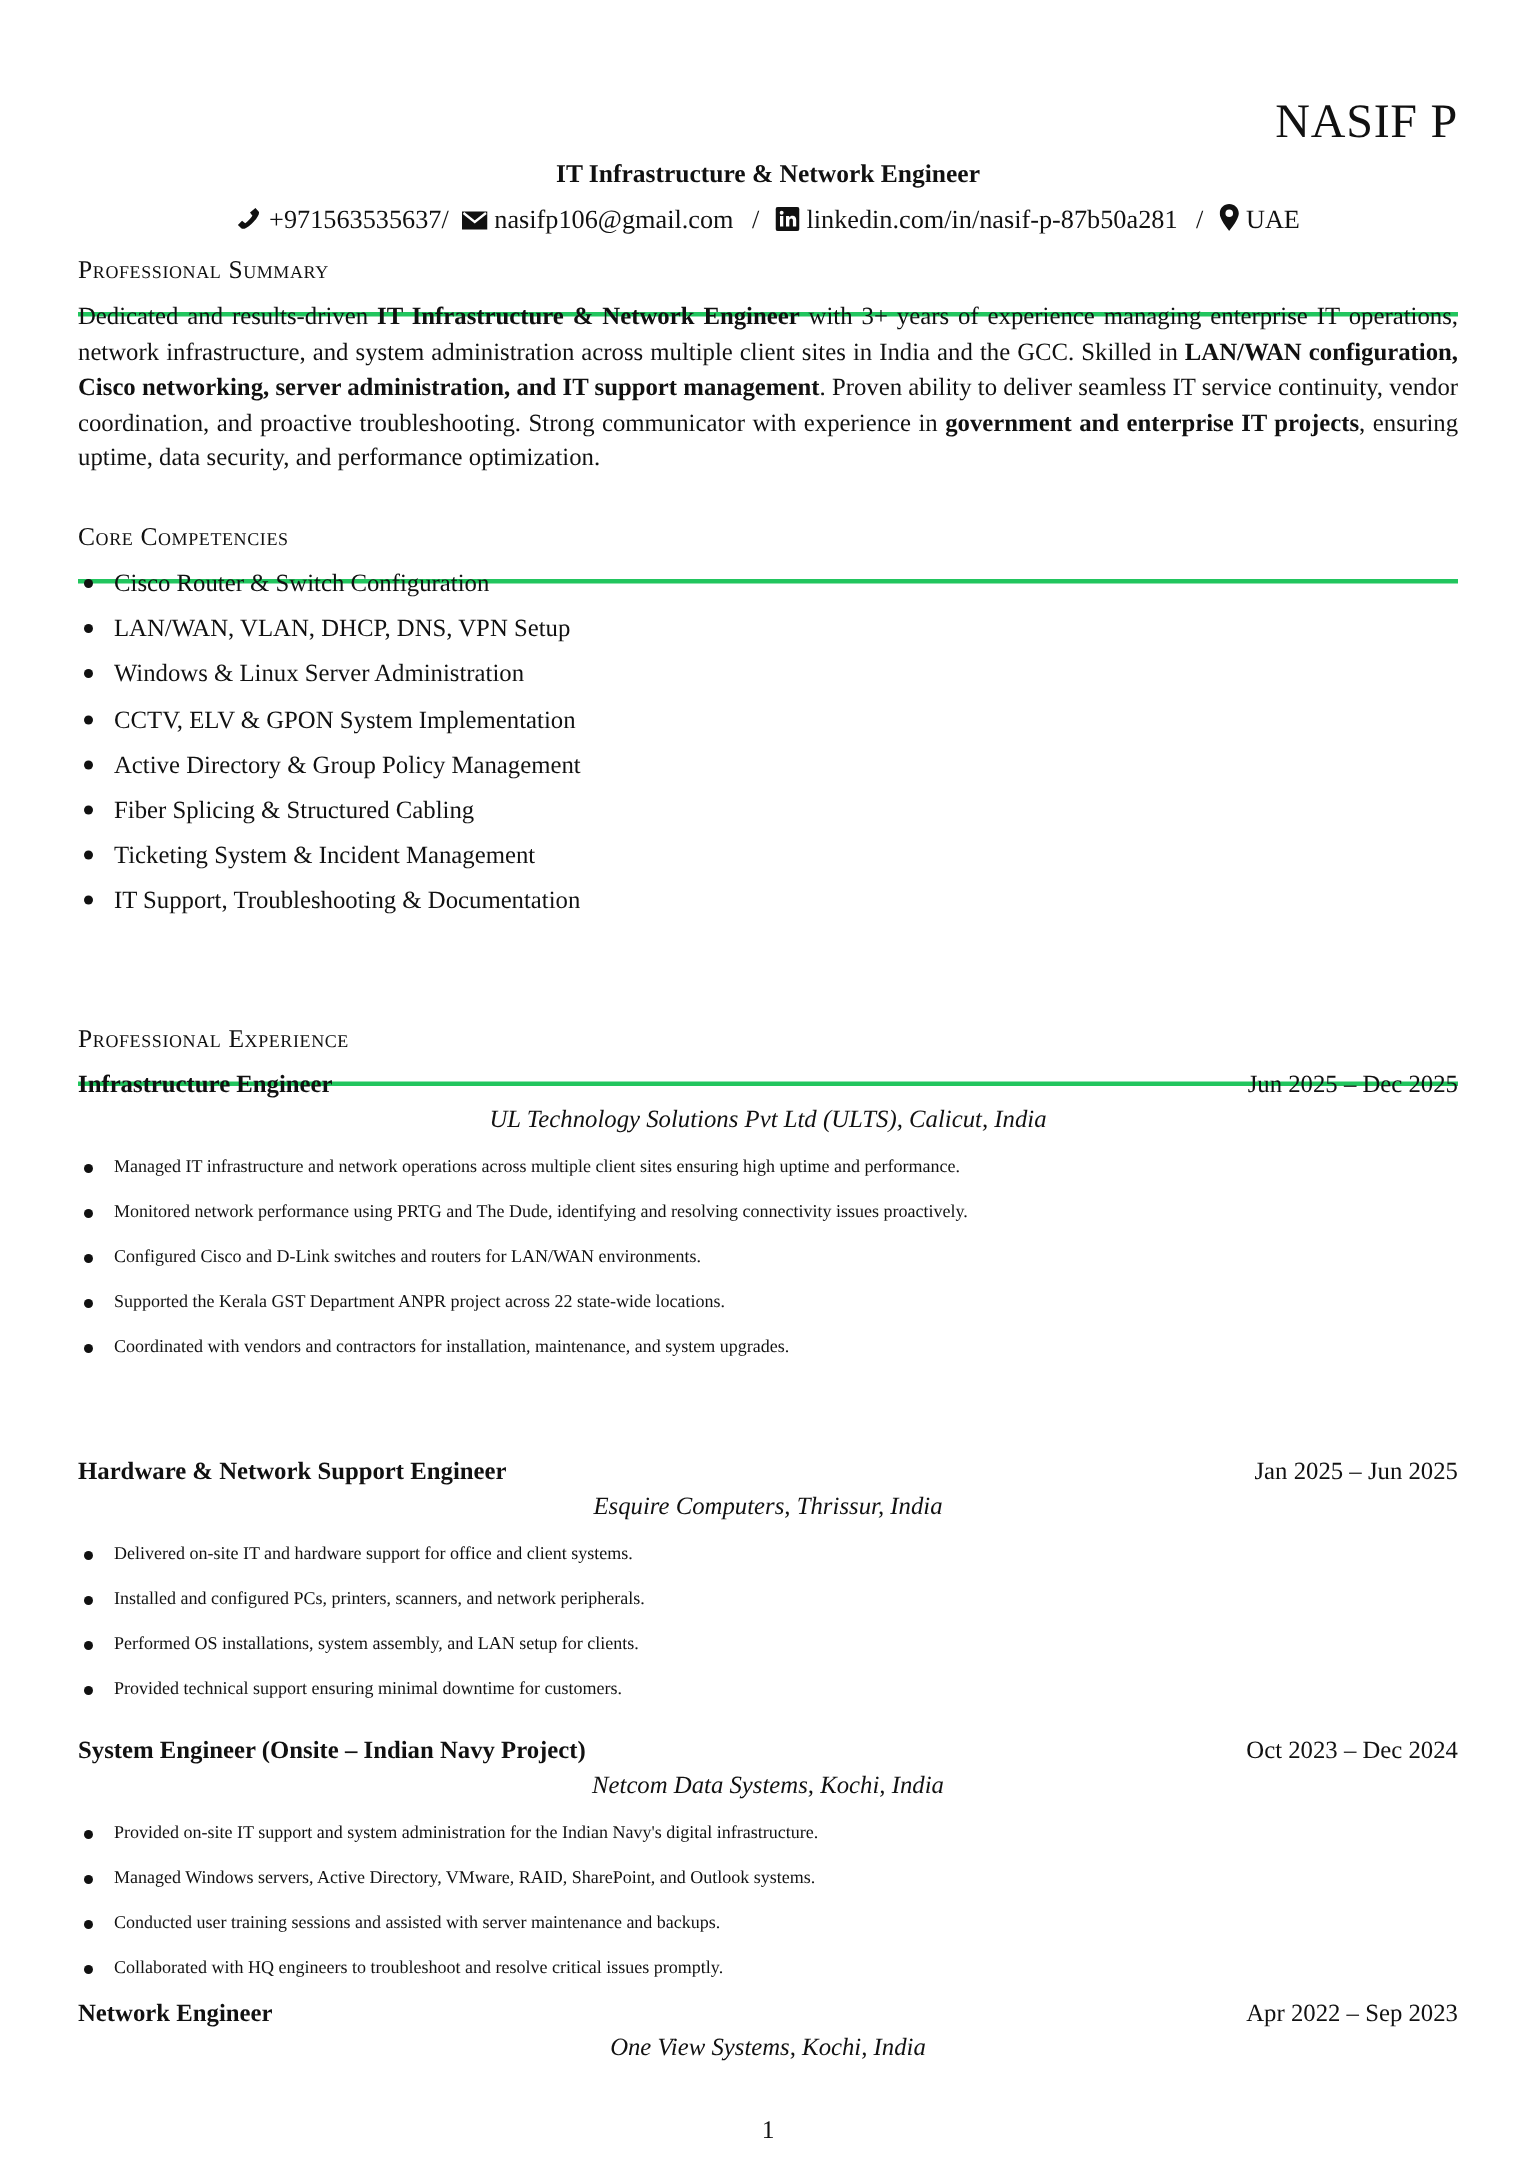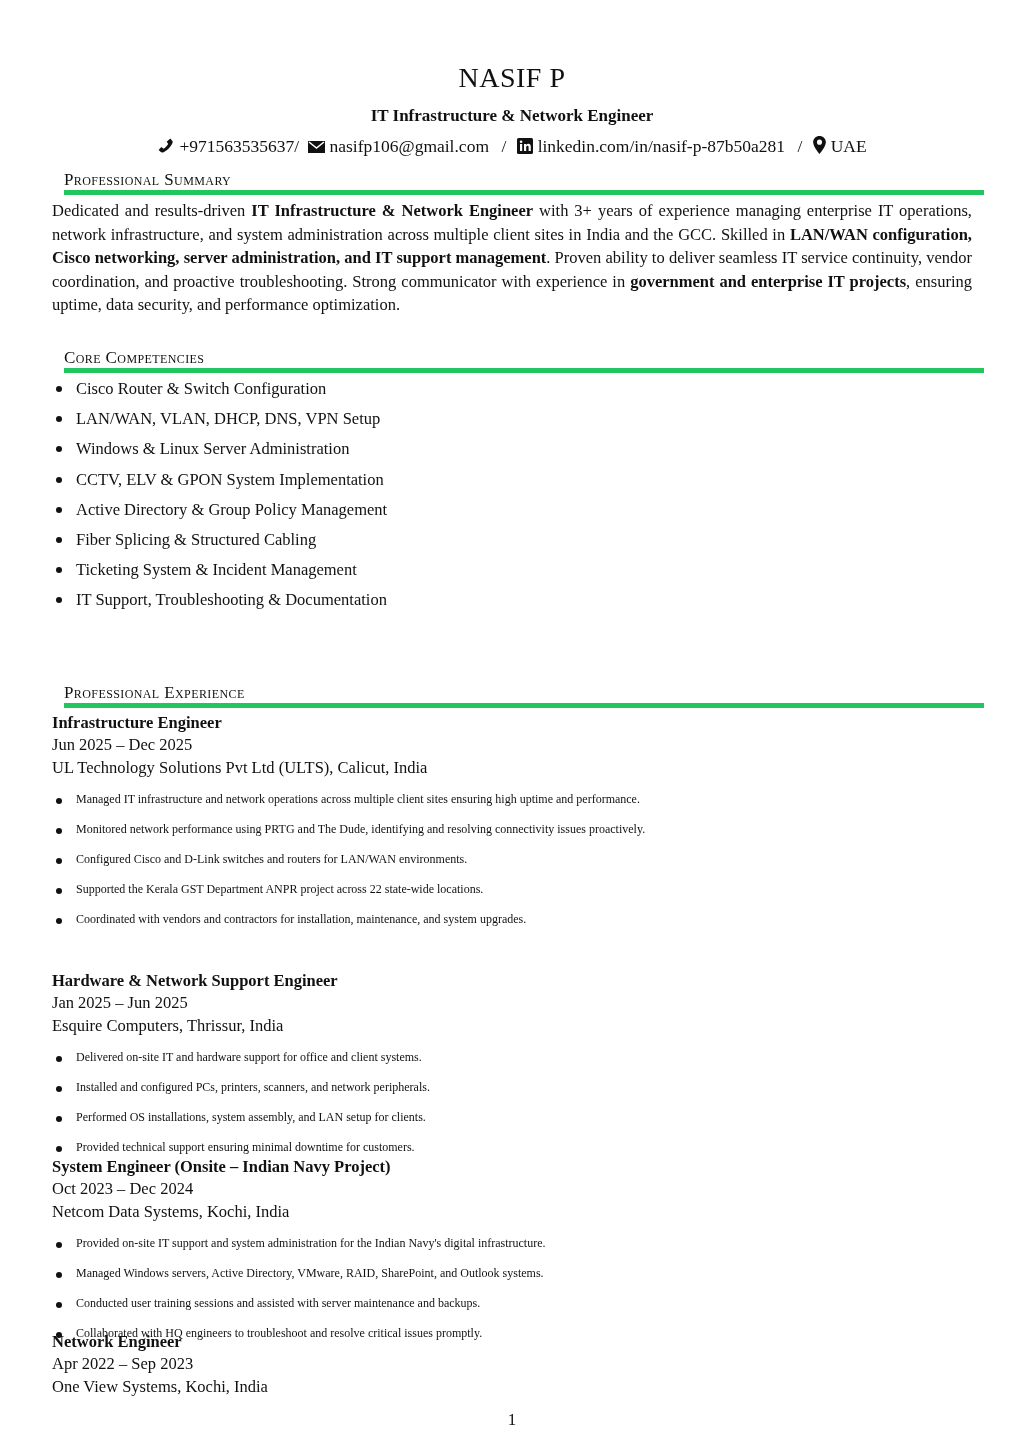--- a/index.html
+++ b/index.html
@@ -3,57 +3,57 @@
 <meta charset="utf-8">
 <style>
   html, body { margin: 0; padding: 0; background: #ffffff; }
   body {
     width: 1024px; height: 1447px; position: relative; overflow: hidden;
     font-family: "Liberation Serif", "DejaVu Serif", serif;
     color: #111111;
   }
   .page { position: absolute; left: 52px; top: 0; width: 920px; }
   .name {
-    position: absolute; top: 62px; left: 0; width: 920px; text-align: center;
-    font-size: 28px; letter-spacing: 0.5px; font-weight: normal;
+    position: absolute; top: 62px; left: 0; width: 920px; text-align: right;
+    font-size: 32px; letter-spacing: 0.5px; font-weight: normal;
   }
   .headline {
     position: absolute; top: 106px; left: 0; width: 920px; text-align: center;
     font-size: 17px; font-weight: bold;
   }
   .contact {
     position: absolute; top: 136px; left: 0; width: 920px; text-align: center;
     font-size: 17.5px; white-space: nowrap;
   }
   .contact .ic { display: inline-block; vertical-align: -2px; margin-right: 5px; }
   .contact .sep { margin: 0 6px 0 8px; }
   .section-title {
-    position: absolute; left: 12px; width: 920px; font-size: 17px;
+    position: absolute; left: 0; width: 920px; font-size: 17px;
     font-variant: small-caps; letter-spacing: 0.4px;
-    border-bottom: 5px solid #22c55e; padding-bottom: 0; line-height: 20px;
+    border-bottom: 3px solid #22c55e; padding-bottom: 18px; line-height: 20px;
   }
   .summary {
     position: absolute; top: 199px; left: 0; width: 920px;
     font-size: 16.5px; line-height: 23.5px; text-align: justify;
   }
   .summary b { font-weight: bold; }
   ul.comp {
     position: absolute; top: 376px; left: 0; margin: 0; padding: 0; list-style: none;
     font-size: 16.5px;
   }
   ul.comp li { height: 30.2px; line-height: 26px; position: relative; padding-left: 24px; }
   .bullet::before {
     content: ""; position: absolute; left: 4px; top: 10px; width: 6px; height: 6px;
     border-radius: 50%; background: #111;
   }
   .job { position: absolute; left: 0; width: 920px; }
-  .job-head { display: flex; justify-content: space-between; font-size: 16.5px; line-height: 22px; flex-direction: column; }
+  .job-head { display: flex; justify-content: space-between; font-size: 16.5px; line-height: 22px; }
   .job-title { font-weight: bold; }
   .job-date { }
-  .job-company { font-size: 16.5px; line-height: 24px; }
+  .job-company { font-style: italic; font-size: 16.5px; line-height: 24px; text-align: center; }
   ul.duties { margin: 8px 0 0 0; padding: 0; list-style: none; font-size: 12px; }
   ul.duties li {
     position: relative; padding-left: 24px; line-height: 23.5px; margin-bottom: 6.5px;
     text-align: justify;
   }
   .page-number {
     position: absolute; top: 1410px; left: 0; width: 1024px; text-align: center; font-size: 17px;
   }
 </style>
 </head>

